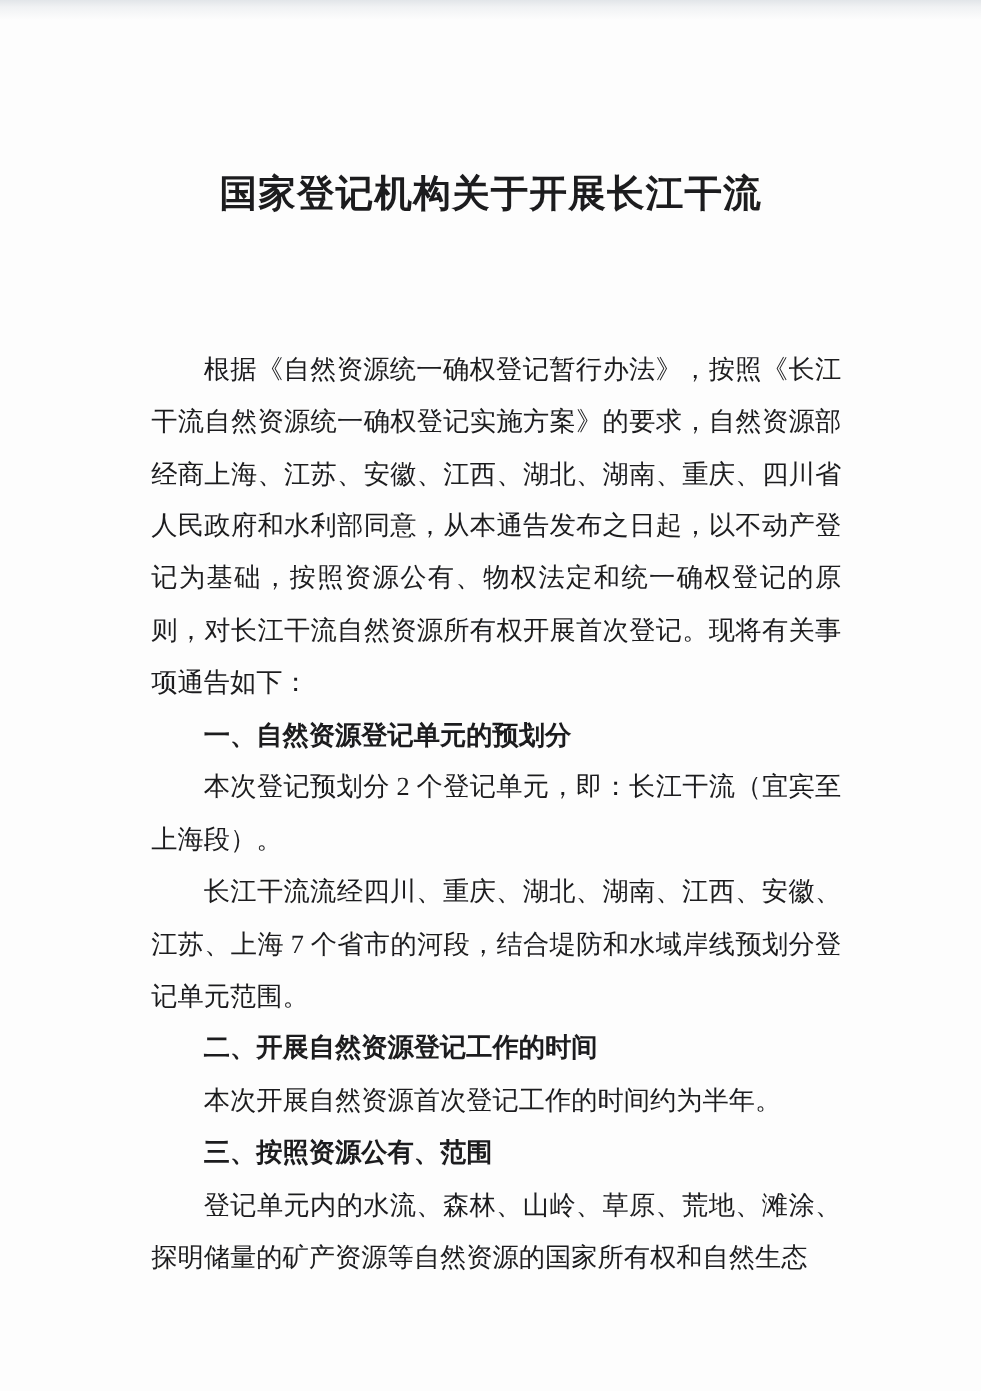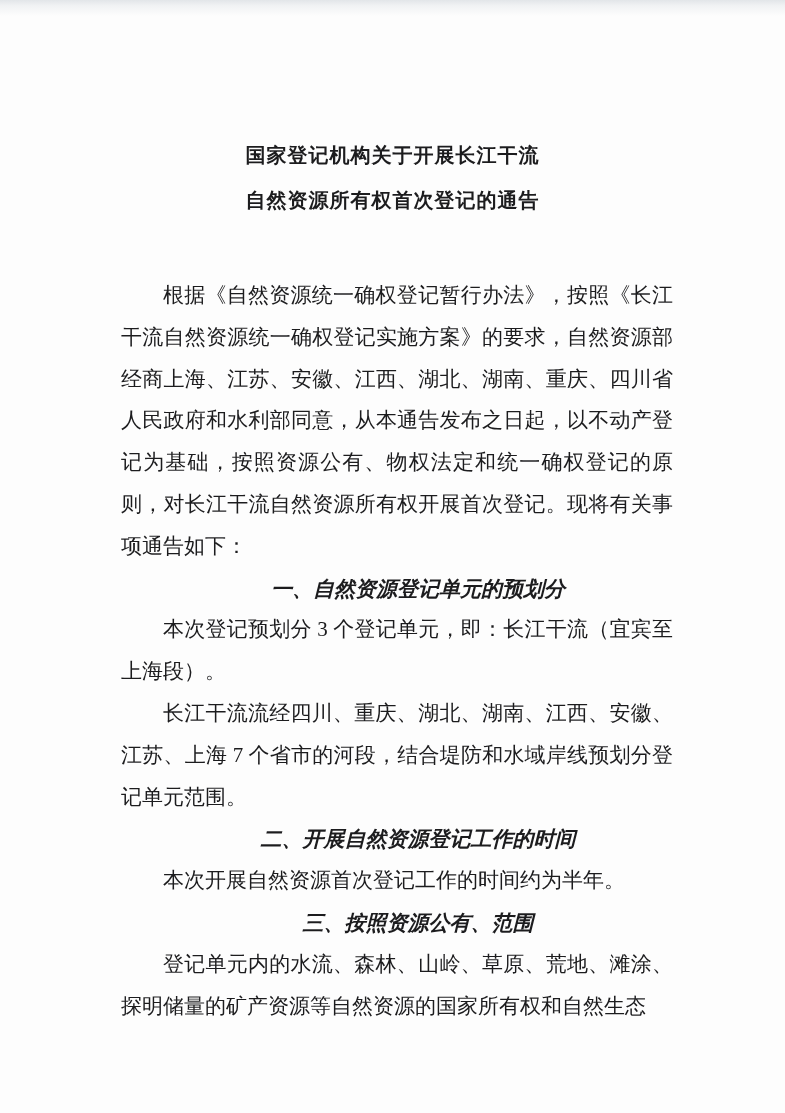--- a/index.html
+++ b/index.html
@@ -25,21 +25,21 @@
     opacity: 0.85;
   }
   .title-block {
     position: absolute;
     top: 133px;
     left: 0;
     width: 785px;
     text-align: center;
   }
   .title-line {
-    font-size: 20px;
+    font-size: 30px;
     line-height: 45px;
     font-weight: 700;
     letter-spacing: 1px;
     font-family: "Liberation Serif", "DejaVu Serif", serif;
   }
   .body-block {
     position: absolute;
     top: 275px;
     left: 121px;
     width: 552px;
@@ -49,39 +49,37 @@
   }
   .para {
     margin: 0;
     text-indent: 2em;
     font-family: "Liberation Serif", "DejaVu Serif", serif;
   }
   .heading {
     margin: 0;
     text-indent: 2em;
     font-weight: 700;
-    text-align: center;
+    text-align: left;
     font-family: "Liberation Sans", "DejaVu Sans", sans-serif;
-    font-style: italic;
   }
 </style>
 </head>
 <body>
 
 <div class="page">
   <div class="scan-top-band"></div>
 
   <div class="title-block">
     <div class="title-line">国家登记机构关于开展长江干流</div>
-    <div class="title-line">自然资源所有权首次登记的通告</div>
   </div>
 
   <div class="body-block">
     <p class="para">根据《自然资源统一确权登记暂行办法》，按照《长江干流自然资源统一确权登记实施方案》的要求，自然资源部经商上海、江苏、安徽、江西、湖北、湖南、重庆、四川省人民政府和水利部同意，从本通告发布之日起，以不动产登记为基础，按照资源公有、物权法定和统一确权登记的原则，对长江干流自然资源所有权开展首次登记。现将有关事项通告如下：</p>
     <p class="heading">一、自然资源登记单元的预划分</p>
-    <p class="para">本次登记预划分 3 个登记单元，即：长江干流（宜宾至上海段）。</p>
+    <p class="para">本次登记预划分 2 个登记单元，即：长江干流（宜宾至上海段）。</p>
     <p class="para">长江干流流经四川、重庆、湖北、湖南、江西、安徽、江苏、上海 7 个省市的河段，结合堤防和水域岸线预划分登记单元范围。</p>
     <p class="heading">二、开展自然资源登记工作的时间</p>
     <p class="para">本次开展自然资源首次登记工作的时间约为半年。</p>
     <p class="heading">三、按照资源公有、范围</p>
     <p class="para">登记单元内的水流、森林、山岭、草原、荒地、滩涂、探明储量的矿产资源等自然资源的国家所有权和自然生态</p>
   </div>
 </div>
 
 </body></html>

